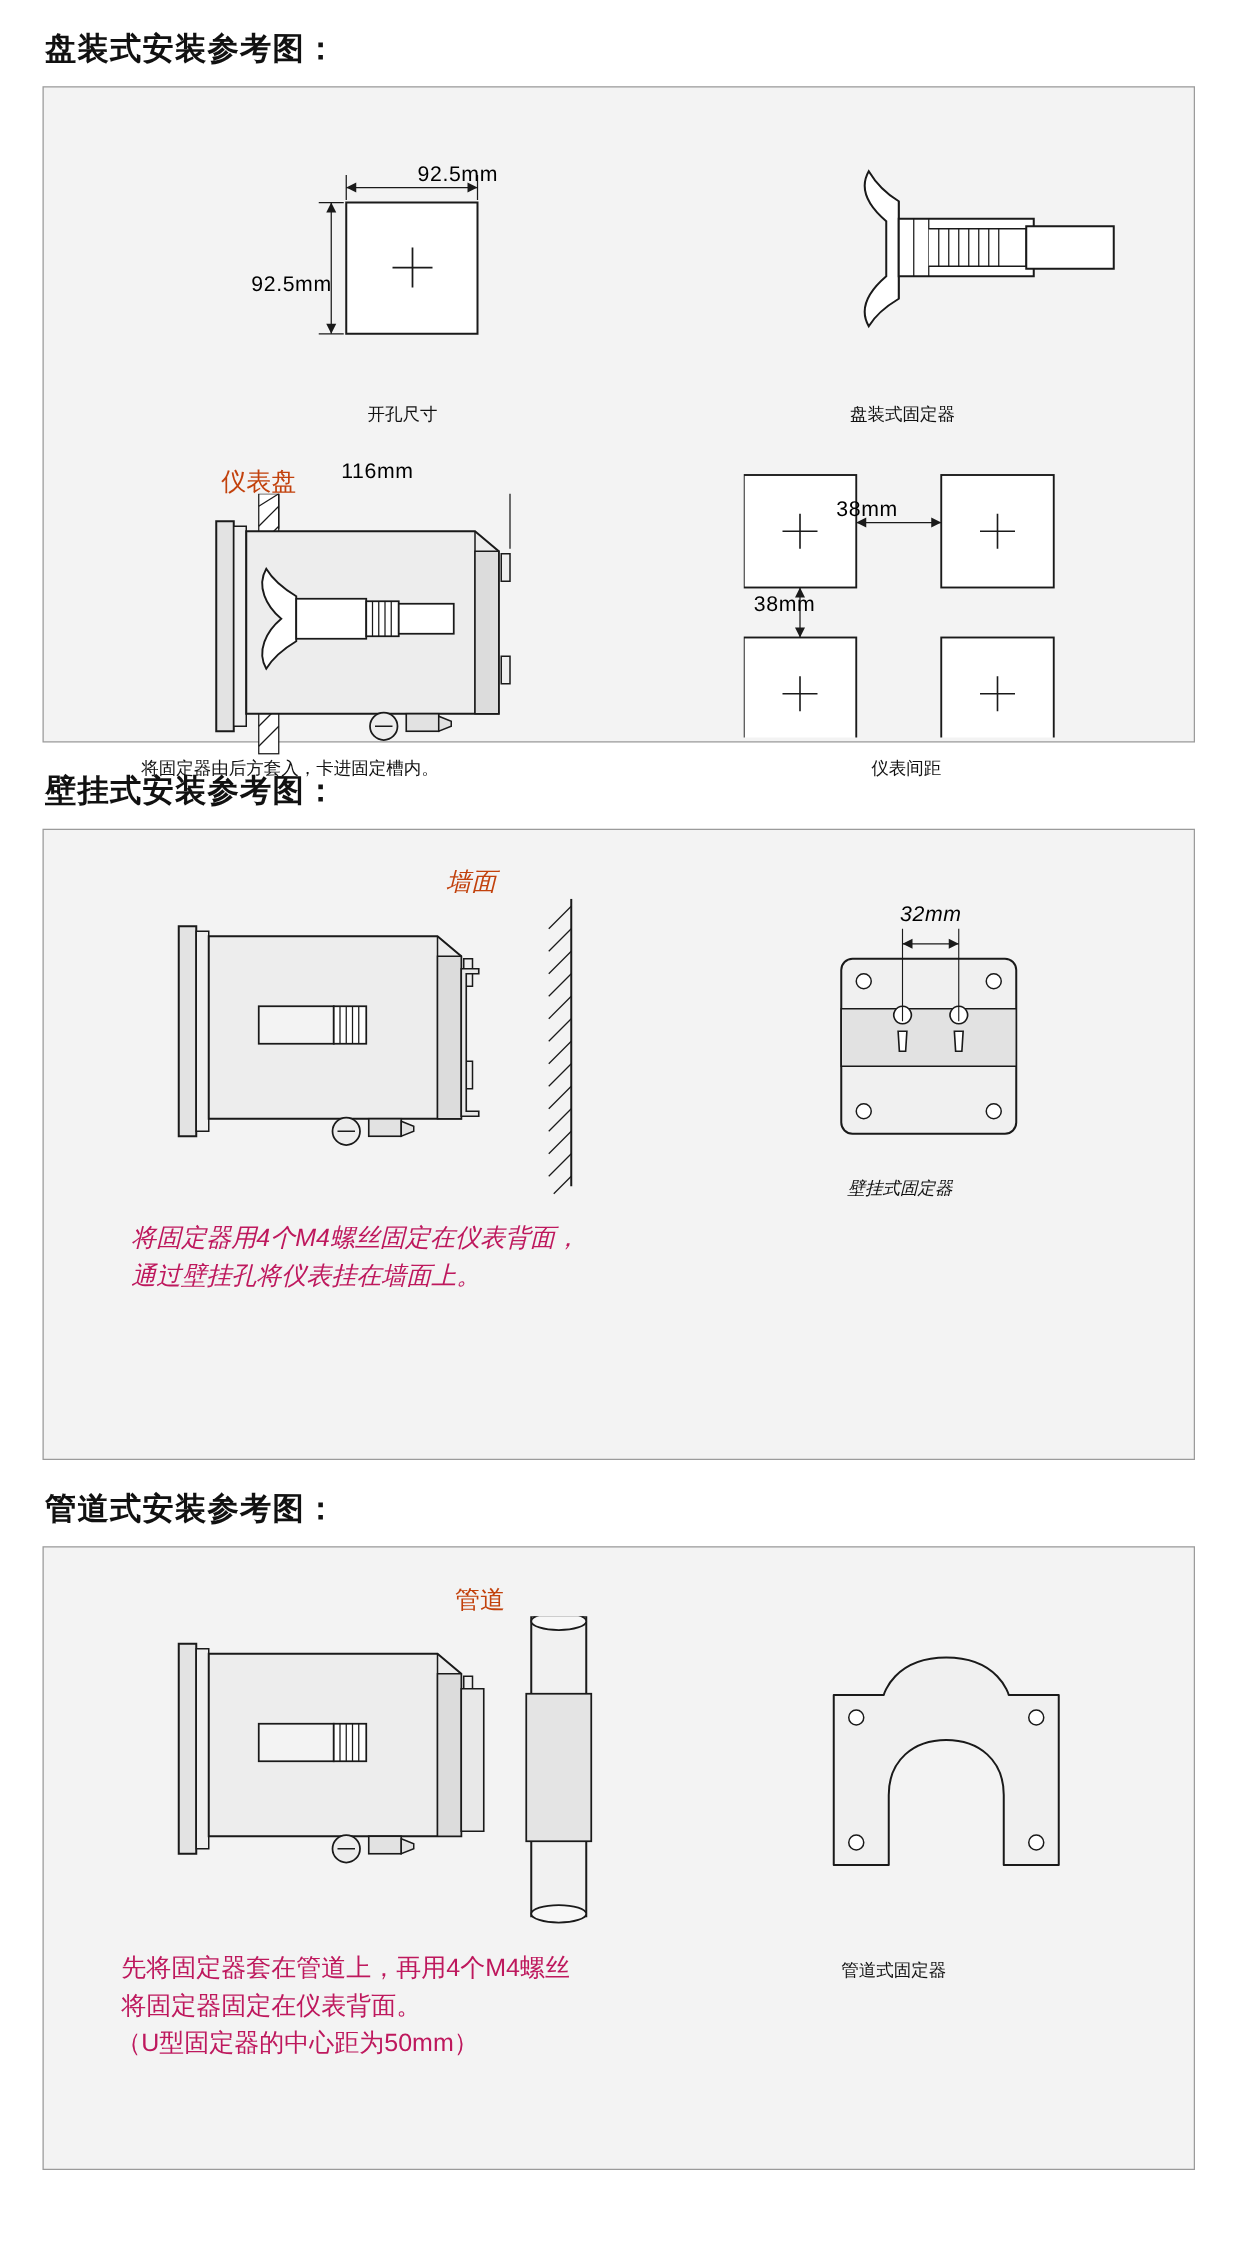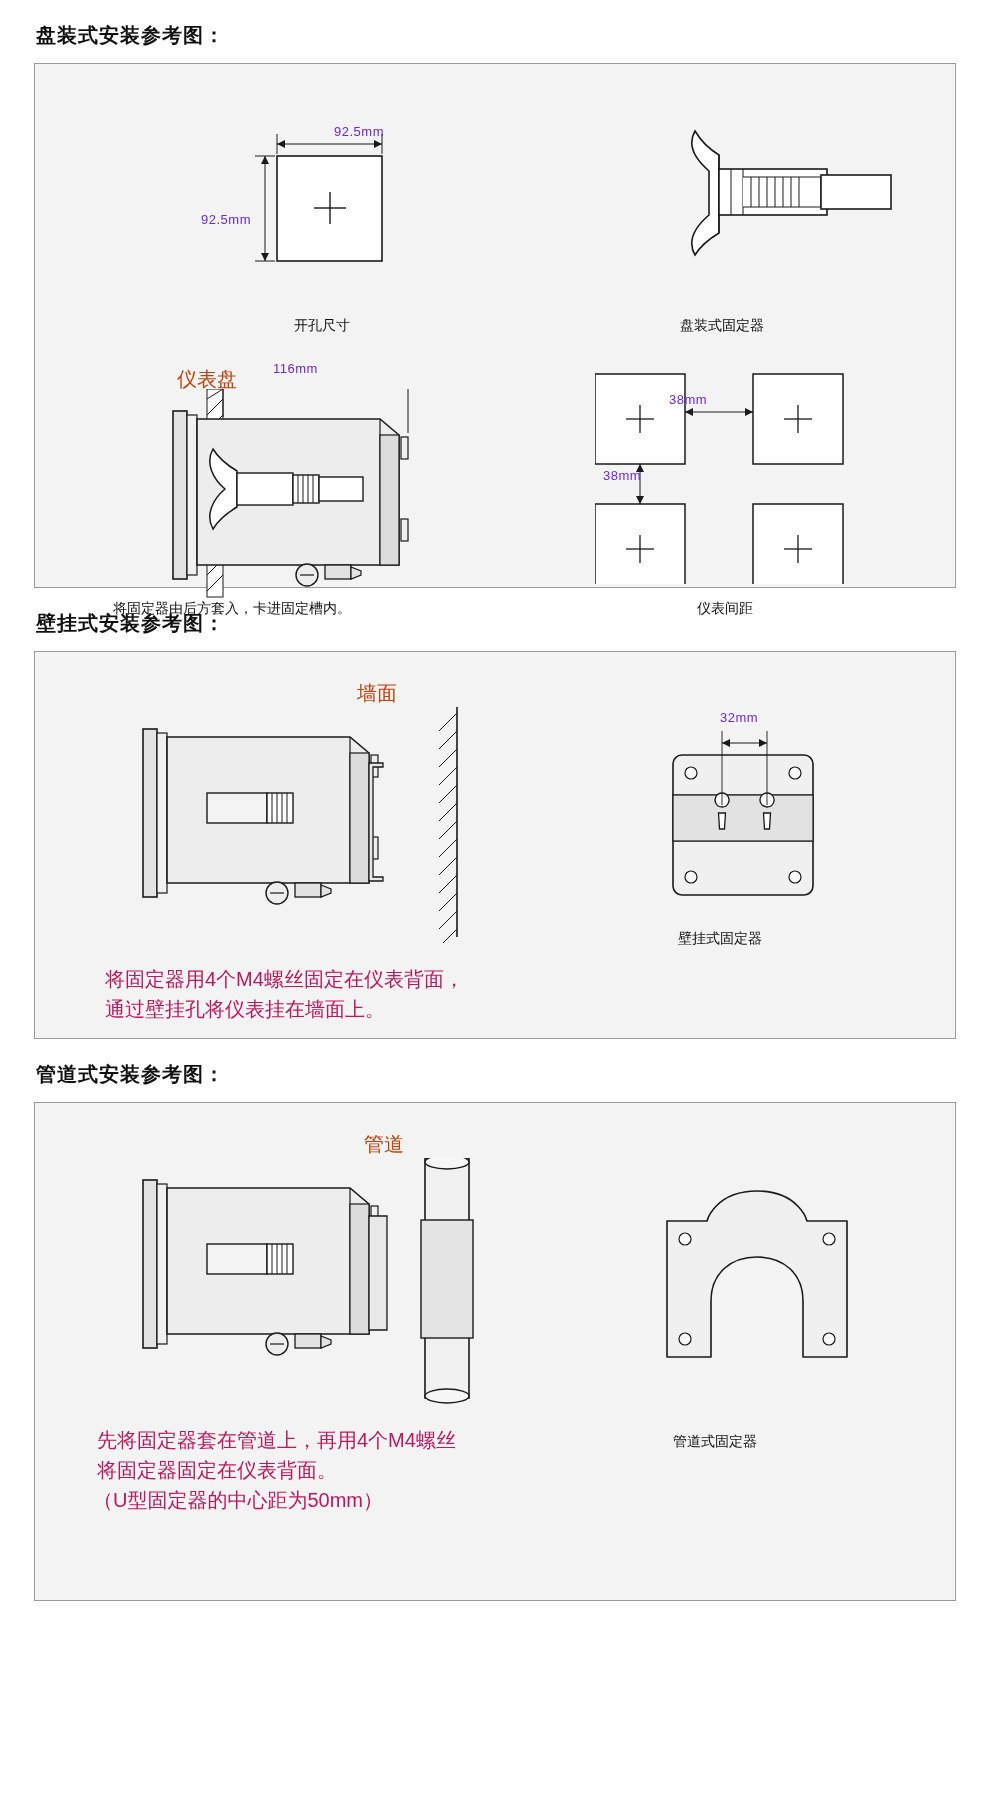--- a/index.html
+++ b/index.html
@@ -6,45 +6,45 @@
   body{
     width:990px;
     background:#ffffff;
     font-family:"Liberation Sans","DejaVu Sans",sans-serif;
     color:#1a1a1a;
     -webkit-font-smoothing:antialiased;
   }
   .page{width:990px;min-height:1808px;position:relative;box-sizing:border-box;padding:0 0 30px 0;}
   .section{margin:0 34px 0 34px;}
   .section-title{
-    font-size:20px;
+    font-size:25px;
     font-weight:bold;
     letter-spacing:1px;
     margin:22px 0 14px 2px;
     color:#111;
   }
   .panel{
     border:1px solid #9b9b9b;
     background:#f3f3f3;
     position:relative;
     box-sizing:border-box;
   }
   .panel.p1{height:525px;}
-  .panel.p2{height:388px;}
+  .panel.p2{height:505px;font-style:italic;}
   .panel.p3{height:499px;}
   .cap{
     position:absolute;
     font-size:14px;
     color:#111;
     white-space:nowrap;
   }
   .dim{
     position:absolute;
-    font-size:13px;
-    color:#6d28d9;
+    font-size:17px;
+    color:#000000;
     letter-spacing:.5px;
     white-space:nowrap;
   }
   .lbl{
     position:absolute;
     font-size:20px;
     color:#c2410c;
     white-space:nowrap;
   }
   .note{

